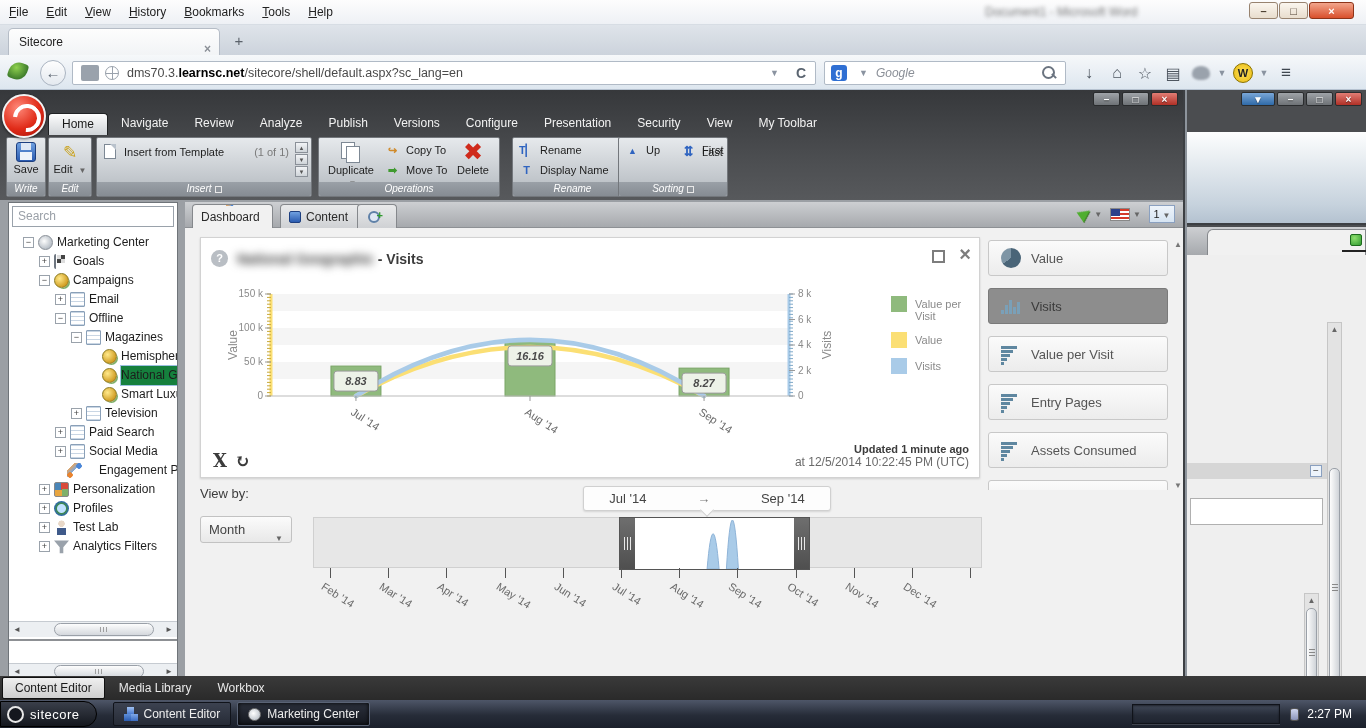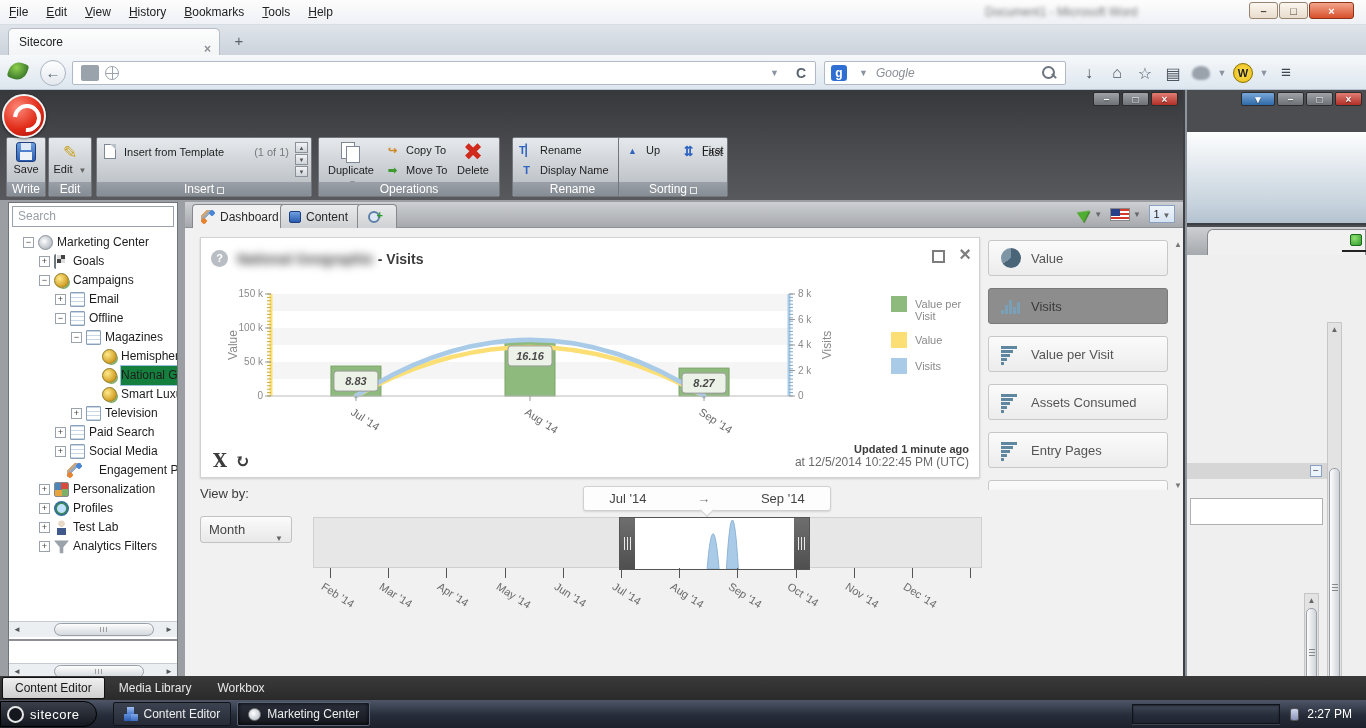--- a/index.html
+++ b/index.html
@@ -88,21 +88,21 @@
   .twbtn.blue { background:linear-gradient(#7aa7d8,#2f6aa8); width:34px; }
   .twbtn.red { background:linear-gradient(#e27d74,#b03026); }
   .twbtn .glyph { color:#fff; font-size:10px; text-shadow:0 1px 1px rgba(0,0,0,.5); }
   .rtabs { position:absolute; left:48px; top:23px; height:22px; display:flex; z-index:4; }
   .rtab { padding:3px 13px 4px; color:#f2f2f2; font-size:12px; border-radius:4px 4px 0 0; }
   .rtab.active { background:linear-gradient(#fdfdfd,#cfd3d7); color:#1a1a1a; border:1px solid #202224; border-bottom:none; }
   .rgroups { position:absolute; left:0; top:45px; width:100%; height:64px; }
   .rgroup { position:absolute; top:2px; height:60px; background:linear-gradient(#e6e9ec,#c2c7cc 70%,#aeb4ba);
     border:1px solid #73777c; border-radius:2px; }
   .rgroup-label { position:absolute; left:0; bottom:0; width:100%; height:14px; background:linear-gradient(#9aa0a7,#868c93);
-    color:#fff; font-size:12px; text-align:center; line-height:14px; border-radius:0 0 2px 2px; }
+    color:#fff; font-size:10px; text-align:center; line-height:14px; border-radius:0 0 2px 2px;font-style:italic; }
   .launcher { display:inline-block; width:7px; height:7px; border:1px solid #e8e8e8; margin-left:3px; vertical-align:-1px; }
   .bigbtn { position:absolute; top:2px; text-align:center; color:#1d1d1d; font-size:11px; }
   .smallbtn { position:absolute; height:19px; line-height:19px; color:#1d1d1d; font-size:11px; white-space:nowrap; }
   .floppy { display:block; margin:2px auto 1px; width:20px; height:20px; border-radius:3px;
     background:linear-gradient(#6fa0e0,#2a5bb0); border:1px solid #1d3f80; position:relative; }
   .floppy::before { content:""; position:absolute; left:4px; top:0; width:10px; height:7px; background:#dfe8f5; }
   .floppy::after { content:""; position:absolute; left:3px; bottom:1px; width:12px; height:8px; background:#eef3fa; }
   .pencil { display:block; margin:2px auto 0; font-size:17px; color:#caa21a; transform:rotate(0deg); height:21px; }
   .pageico { display:inline-block; width:12px; height:15px; background:#fff; border:1px solid #7d8garden894; border:1px solid #7d8894; vertical-align:-3px; margin-right:5px; position:relative; }
   .pageico::before { content:""; position:absolute; right:-1px; top:-1px; border:3px solid #b9c2cc; border-left-color:transparent; border-bottom-color:transparent; }
@@ -150,21 +150,21 @@
   .hs-arrow { position:absolute; top:2px; width:12px; height:12px; color:#555; font-size:8px; line-height:12px; text-align:center; }
   .hs-thumb { position:absolute; left:45px; top:1px; width:100px; height:13px; background:linear-gradient(#fdfdfd,#d4d8dd);
     border:1px solid #9aa0a8; border-radius:7px; text-align:center; color:#888; font-size:8px; line-height:12px; letter-spacing:1px; }
 
   
   .main { position:absolute; left:185px; top:2px; width:998px; height:474px; background:#f1f1f1; }
   .doc-tabs { position:absolute; left:0; top:0; width:100%; height:26px;
     background:linear-gradient(#cdcfd2,#a6a9ad); border-bottom:1px solid #8d9094; }
   .dtab { position:absolute; top:2px; height:24px; border:1px solid #85888c; border-bottom:none; border-radius:4px 4px 0 0;
     background:linear-gradient(#e9eaeb,#cfd1d4); color:#2a2a2a; font-size:12px; line-height:22px; padding:0 12px 0 8px; display:flex; align-items:center; }
-  .dtab.active { background:#f1f1f1; }
+  .dtab.active { background:#f1f1f1;flex-direction:column; }
   .dash-ico { width:14px; height:14px; margin-right:5px; background:
       radial-gradient(circle at 3px 11px, #e8842f 2.5px, transparent 3px),
       radial-gradient(circle at 11px 3px, #4a86d8 2.5px, transparent 3px),
       linear-gradient(135deg, transparent 4px, #e8a55f 4px, #7fa8d8 9px, transparent 9px); }
   .cube-ico { width:12px; height:12px; margin-right:5px; background:linear-gradient(#6fa0e0,#2a5bb0); border:1px solid #1d3f80; border-radius:2px; }
   .magplus { position:relative; width:16px; height:16px; }
   .magplus::before { content:""; position:absolute; left:2px; top:2px; width:8px; height:8px; border:2px solid #5f81a8; border-radius:50%; background:#dfe8f5; }
   .magplus::after { content:"+"; position:absolute; right:-1px; top:-5px; color:#2f9a2f; font-weight:bold; font-size:11px; }
   .strip-right { position:absolute; right:8px; top:3px; display:flex; align-items:center; }
   .garrow { width:0; height:0; border-left:12px solid #4fae2f; border-top:6px solid transparent; border-bottom:6px solid transparent; transform:rotate(-35deg); filter:drop-shadow(0 1px 0 #2a6a12); }
@@ -308,20 +308,21 @@
     <div class="blur-blob" style="left:960px; top:36px; width:45px;"></div>
     <div class="tilegrid"></div>
   </div>
 
   <div class="ff-navbar">
     <div class="addon-leaf"></div>
     <div class="back-btn">←</div>
     <div class="url-box">
       <div class="site-chip"></div>
       <div class="globe-ico"></div>
+      <div class="url-text"><span>dms70.3.</span><b>learnsc.net</b><span>/sitecore/shell/default.aspx?sc_lang=en</span></div>
       <div class="url-right">
         <span class="dd-arrow">▼</span>
         <span class="reload">C</span>
       </div>
     </div>
     <div class="search-box">
       <div class="g-logo">g</div>
       <span class="dd-arrow">▼</span>
       <span class="search-ph">Google</span>
       <div class="mag"></div>
@@ -348,20 +349,33 @@
           <div class="twbtn">
               <span class="glyph">–</span>
             </div>
           <div class="twbtn">
               <span class="glyph">□</span>
             </div>
           <div class="twbtn red">
               <span class="glyph">×</span>
             </div>
         </div>
+        <div class="rtabs">
+            <div class="rtab active">Home</div>
+            <div class="rtab">Navigate</div>
+            <div class="rtab">Review</div>
+            <div class="rtab">Analyze</div>
+            <div class="rtab">Publish</div>
+            <div class="rtab">Versions</div>
+            <div class="rtab">Configure</div>
+            <div class="rtab">Presentation</div>
+            <div class="rtab">Security</div>
+            <div class="rtab">View</div>
+            <div class="rtab">My Toolbar</div>
+          </div>
         <div class="rgroups">
 
           <div class="rgroup" style="left:6px; width:40px;">
             <div class="bigbtn" style="left:0; width:38px;">
               <span class="floppy"></span>
               <span>Save</span>
             </div>
             <div class="rgroup-label">Write</div>
           </div>
 
@@ -742,31 +756,31 @@
                   <span>Value per Visit</span>
                 </div>
                 <div class="metric-btn">
                   <span class="m-ico m-rowbars">
                     <i style="top: 2px; width: 16px;"></i>
                     <i style="top: 6px; width: 12px;"></i>
                     <i style="top: 10px; width: 9px;"></i>
                     <i style="top: 14px; width: 6px;"></i>
                     <i style="top: 18px; width: 3px;"></i>
                   </span>
-                  <span>Assets Consumed</span>
+                  <span>Entry Pages</span>
                 </div>
                 <div class="metric-btn">
                   <span class="m-ico m-rowbars">
                     <i style="top: 2px; width: 16px;"></i>
                     <i style="top: 6px; width: 12px;"></i>
                     <i style="top: 10px; width: 9px;"></i>
                     <i style="top: 14px; width: 6px;"></i>
                     <i style="top: 18px; width: 3px;"></i>
                   </span>
-                  <span>Entry Pages</span>
+                  <span>Assets Consumed</span>
                 </div>
                 <div class="metric-btn"></div>
               </div>
             <div class="m-scroll">
               <div class="up">▲</div>
               <div class="dn">▼</div>
             </div>
 
             <div class="viewby-label">View by:</div>
             <div class="month-dd">

